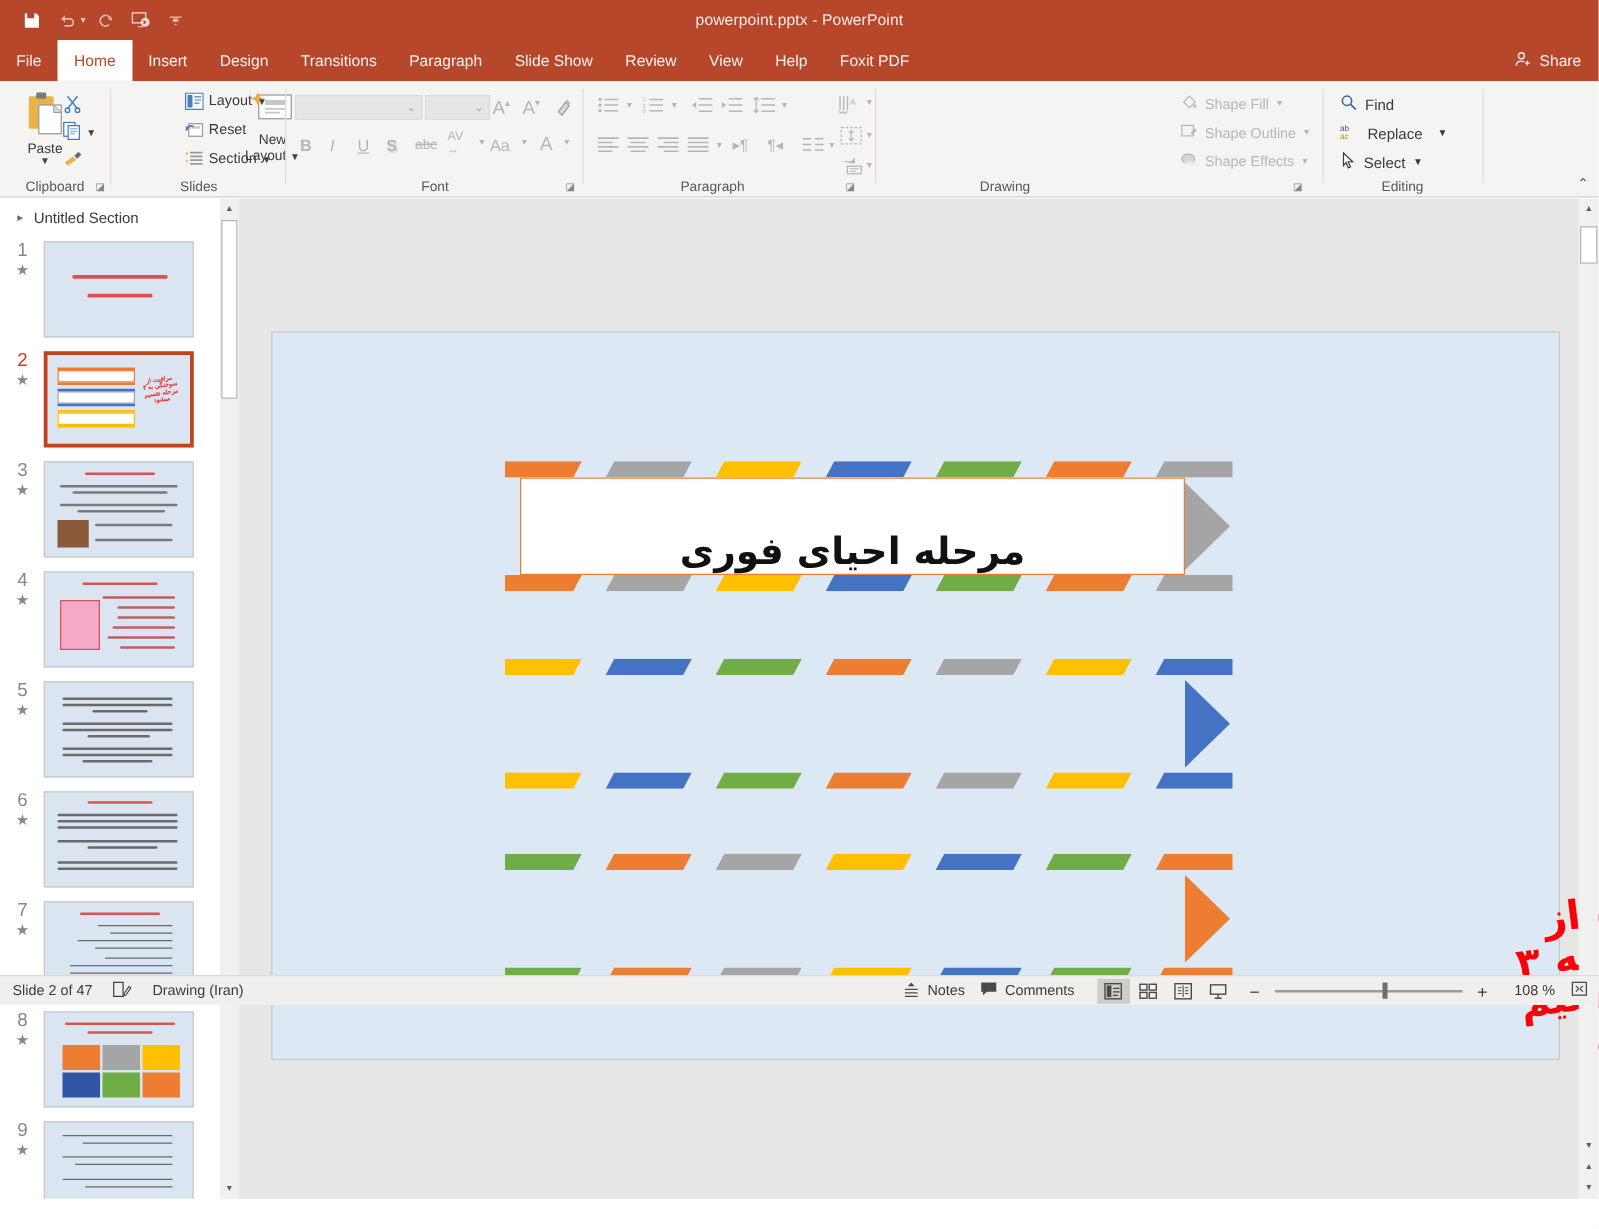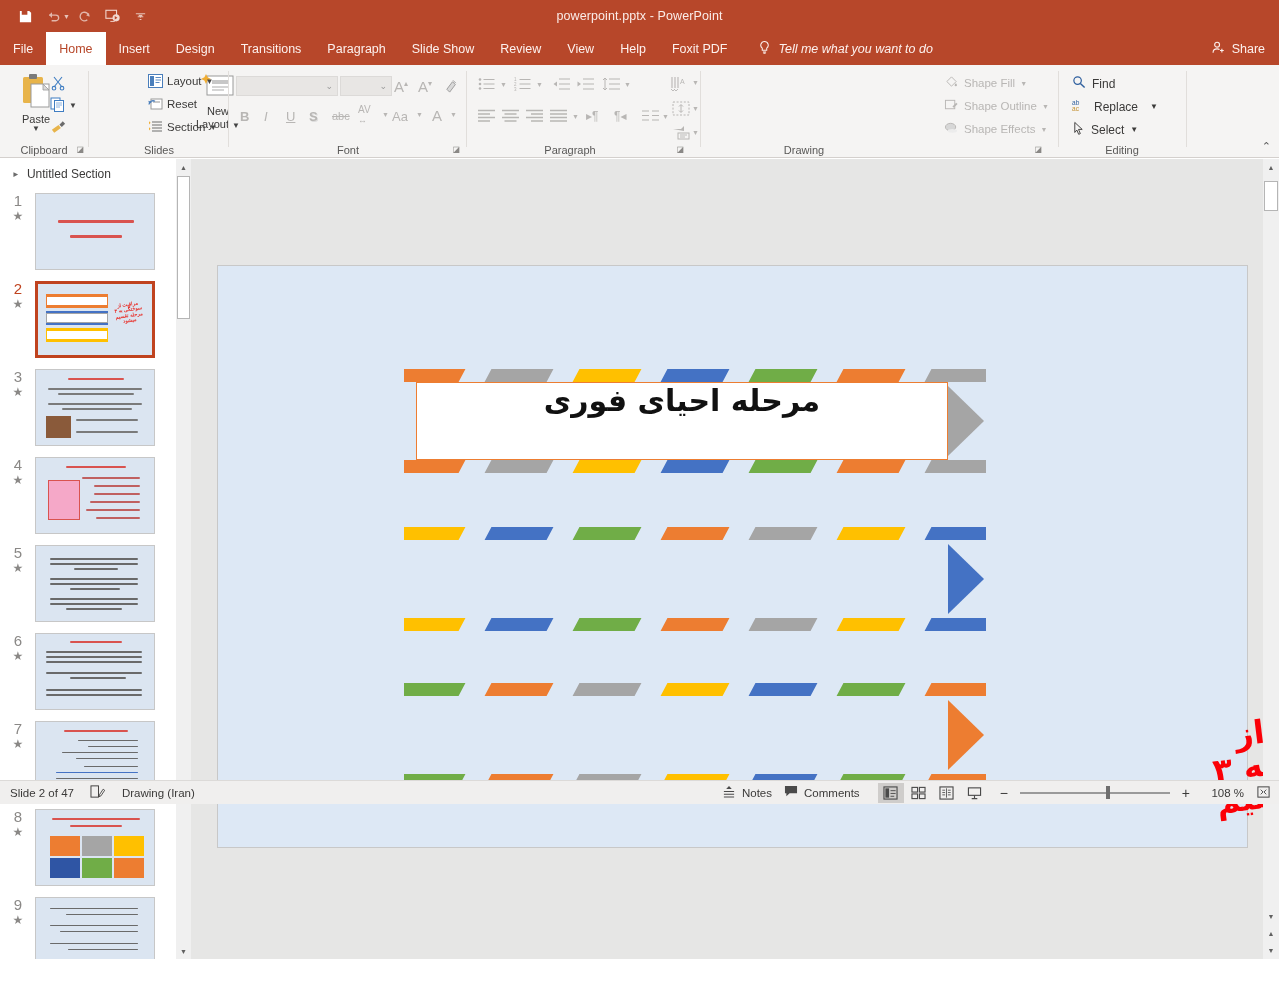--- a/index.html
+++ b/index.html
@@ -167,21 +167,21 @@
   }
 
   .arrowrow { position:absolute; }
   .chev-strip { position:absolute; height:13px; overflow:hidden; }
   .chev {
     position:absolute; top:0; height:13px; width:62px;
     transform:skewX(-28deg);
   }
   .arrowbody {
     position:absolute; background:#ffffff;
-    display:flex; align-items:flex-start; justify-content:center;
+    display:flex; align-items:flex-end; justify-content:center;
   }
   .arrowlabel {
     font-size:30px; font-weight:bold; color:#111; direction:rtl;
     font-family:"DejaVu Sans", sans-serif; letter-spacing:0px;
   }
   .arrowhead { position:absolute; }
 
   .redtext {
     position:absolute; left:986px; top:443px; width:232px;
     transform:rotate(-7deg); transform-origin:center center;
@@ -271,29 +271,20 @@
     <div class="tab active">Home</div>
     <div class="tab">Insert</div>
     <div class="tab">Design</div>
     <div class="tab">Transitions</div>
     <div class="tab">Paragraph</div>
     <div class="tab">Slide Show</div>
     <div class="tab">Review</div>
     <div class="tab">View</div>
     <div class="tab">Help</div>
     <div class="tab">Foxit PDF</div>
-    <div class="tellme">
-      <span>
-        <svg width="13" height="15" viewBox="0 0 14 16">
-            <path d="M7 1.5a4 4 0 0 0-2.4 7.2V11h4.8V8.7A4 4 0 0 0 7 1.5z" fill="none" stroke="#fdf1ee" stroke-width="1.1"></path>
-            <path d="M5.3 12.8h3.4M5.8 14.3h2.4" stroke="#fdf1ee" stroke-width="1.1"></path>
-          </svg>
-      </span>
-      <span>Tell me what you want to do</span>
-    </div>
     <div class="share">
       <span>
         <svg width="15" height="15" viewBox="0 0 16 16">
             <circle cx="6.5" cy="5" r="2.6" fill="none" stroke="#fdf1ee" stroke-width="1.2"></circle>
             <path d="M2.2 13.5c0-2.6 1.9-4 4.3-4 1 0 1.9.25 2.6.7" fill="none" stroke="#fdf1ee" stroke-width="1.2"></path>
             <path d="M11.6 9.2v4M9.6 11.2h4" stroke="#fdf1ee" stroke-width="1.2"></path>
           </svg>
       </span>
       <span>Share</span>
     </div>

